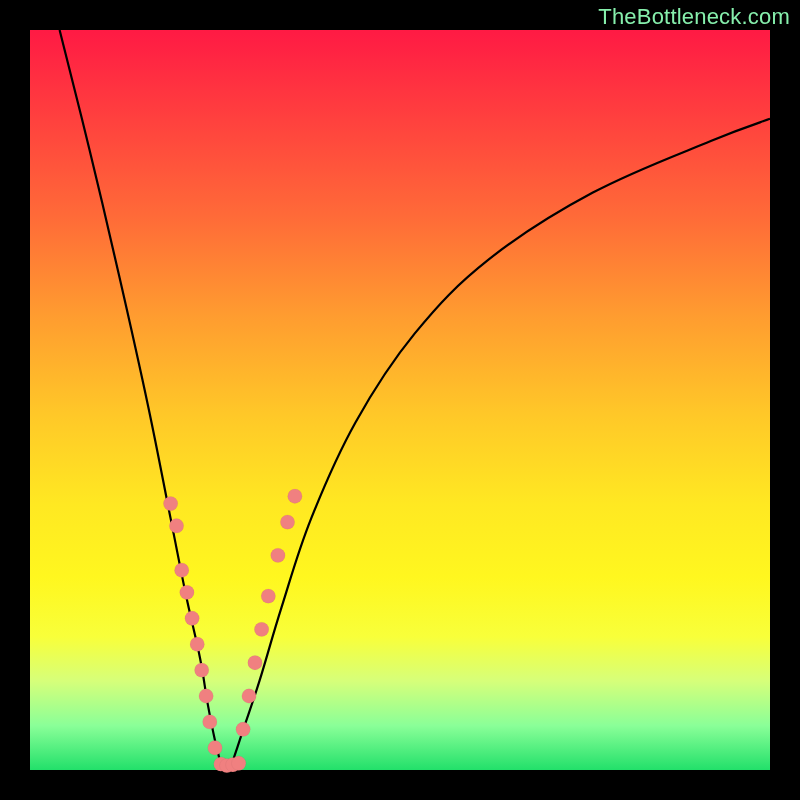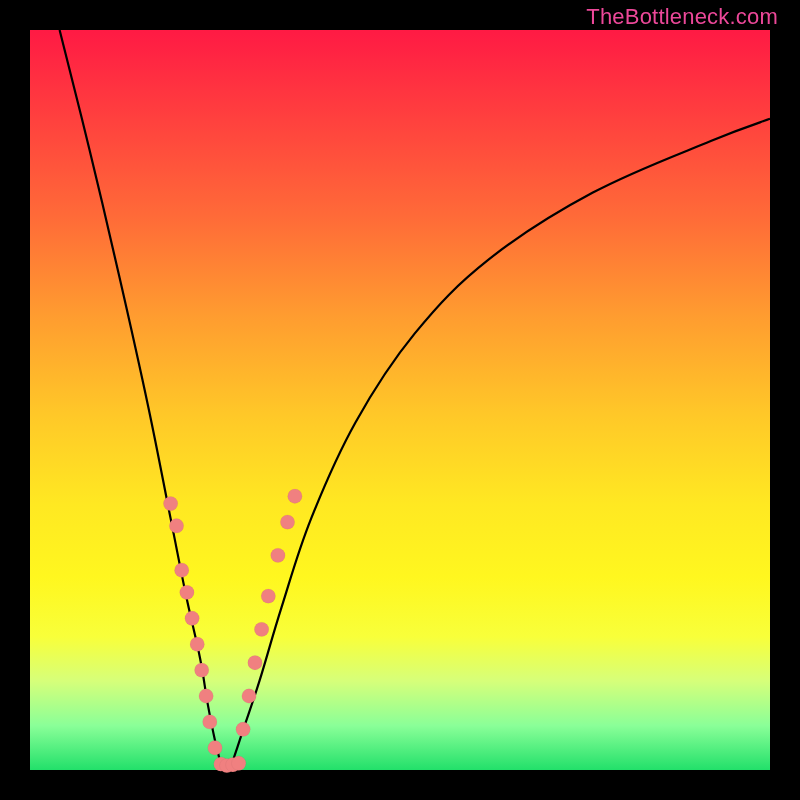--- a/index.html
+++ b/index.html
@@ -35,22 +35,22 @@
       #fff71f 74%,
       #f8ff3a 82%,
       #d6ff7a 88%,
       #8aff98 94%,
       #22e06a 100%
     );
   }
   .watermark {
     position: absolute;
     top: 4px;
-    right: 22px;
-    color: #ec4899;
+    right: 10px;
+    color: #86efac;
     font-size: 22px;
     font-weight: 500;
     letter-spacing: 0.2px;
     user-select: none;
   }
   svg.curve-layer {
     position: absolute;
     left: 0;
     top: 0;
     width: 740px;

